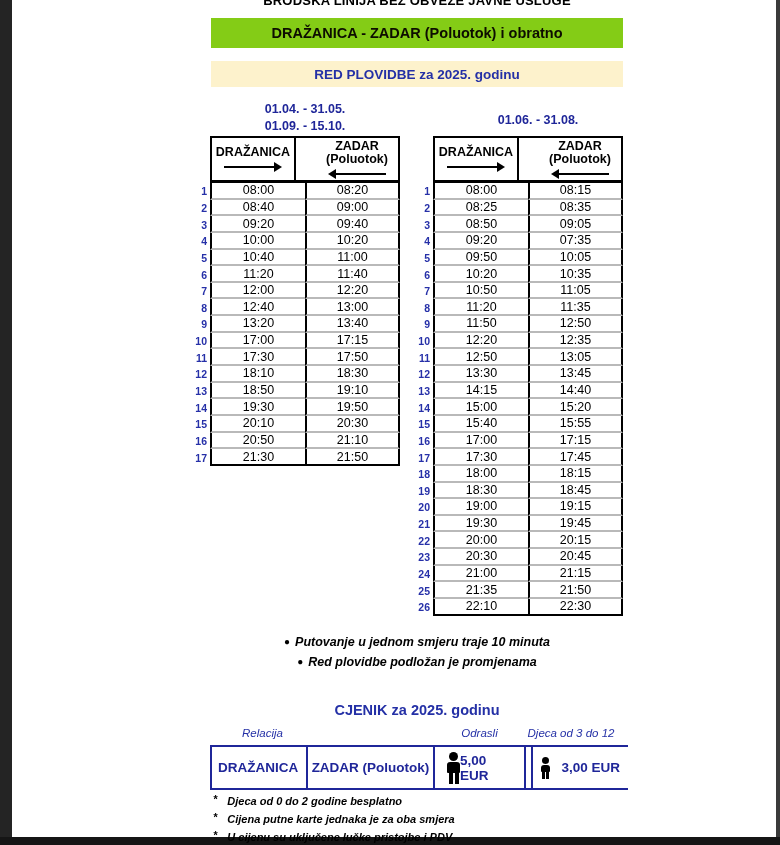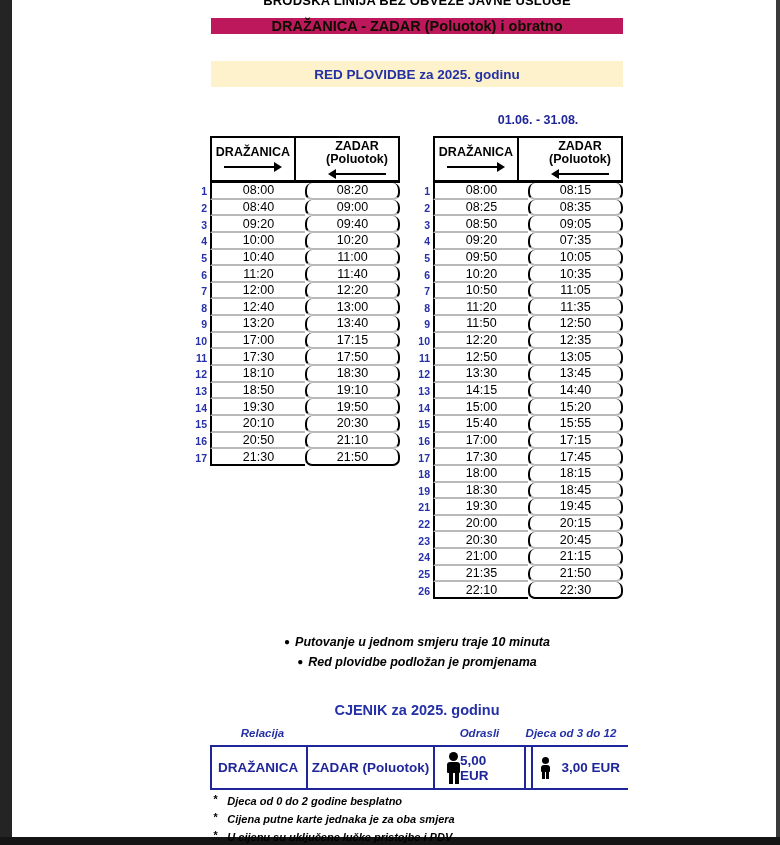--- a/index.html
+++ b/index.html
@@ -9,21 +9,21 @@
   
   .edge-left{position:absolute;left:0;top:0;width:12px;height:845px;background:#242424;}
   .edge-right{position:absolute;left:776px;top:0;width:4px;height:845px;background:#3a3a3a;}
   .edge-bottom{position:absolute;left:0;top:837px;width:780px;height:8px;background:#151515;}
 
   .top-title{position:absolute;left:211px;top:-7px;width:412px;text-align:center;
              font-weight:bold;font-size:13px;color:#000;letter-spacing:.2px;white-space:nowrap;}
 
   .banner{position:absolute;left:211px;width:412px;display:flex;align-items:center;justify-content:center;
           font-weight:bold;}
-  .banner.green{top:18px;height:16px;background:#be185d;color:#0d0d00;font-size:14.5px;}
+  .banner.green{top:18px;height:30px;background:#84cc16;color:#0d0d00;font-size:14.5px;}
   .banner.yellow{top:61px;height:26px;background:#fdf2cc;color:#2430a6;font-size:13.5px;}
 
   .dates{position:absolute;text-align:center;font-weight:bold;font-size:12.5px;color:#1f2699;line-height:17px;}
   #dates-left{left:210px;top:101px;width:190px;}
   #dates-right{left:443px;top:112px;width:190px;}
 
   .ttable{position:absolute;display:flex;flex-direction:column;}
   #table-left{left:196px;top:136px;}
   #table-right{left:419px;top:136px;}
 
@@ -41,32 +41,32 @@
   .arrow.right .tri{right:0;border-left:8px solid #000;}
   .arrow.left .bar{right:0;left:7px;}
   .arrow.left .tri{left:0;border-right:8px solid #000;}
 
   .trow{display:flex;height:16.65px;box-sizing:border-box;}
   .trow .num{width:14px;text-align:right;padding-right:3px;box-sizing:border-box;
              font-size:10.5px;font-weight:bold;color:#2630a8;display:flex;align-items:center;justify-content:flex-end;}
   .trow .cell{width:95px;box-sizing:border-box;display:flex;align-items:center;justify-content:center;
               font-size:12.5px;color:#000;border-bottom:2px solid #b9b9b9;background:#fff;}
   .trow .cell.dep{border-left:2.5px solid #000;}
-  .trow .cell.arr{border-left:2.5px solid #000;border-right:2.5px solid #000;border-radius:7px;}
+  .trow .cell.arr{border-left:2.5px solid #000;border-right:2.5px solid #000;}
   .trow.last .cell{border-bottom:2.5px solid #000;}
 
   .notes{position:absolute;left:211px;top:635px;width:412px;text-align:center;
          font-weight:bold;font-style:italic;font-size:12.5px;color:#000;}
   .note-line{margin-bottom:6px;}
   .note-line .bullet{font-style:normal;margin-right:5px;font-size:10px;vertical-align:1px;}
 
   .cjenik-title{position:absolute;left:211px;top:702px;width:412px;text-align:center;
                 font-weight:bold;font-size:14.5px;color:#2430a6;}
 
-  .plabel{position:absolute;top:727px;font-style:italic;font-weight:bold;font-size:11.5px;color:#2430a6;text-align:center;}
+  .plabel{position:absolute;top:727px;font-style:italic;font-weight:normal;font-size:11.5px;color:#2430a6;text-align:center;}
   #label-relacija{left:210px;width:105px;}
   #label-odrasli{left:433px;width:93px;}
   #label-djeca{left:514px;width:114px;}
 
   .price-table{position:absolute;left:210px;top:745px;height:45px;display:flex;box-sizing:border-box;
                border-top:2.5px solid #1f2699;border-bottom:2.5px solid #1f2699;}
   .pcell{box-sizing:border-box;display:flex;align-items:center;font-weight:bold;color:#1f2699;
          font-size:13.5px;background:#fff;border-left:2.5px solid #1f2699;}
   .pcell.from{width:96px;padding-left:6px;}
   .pcell.to{width:127px;justify-content:center;}
@@ -98,20 +98,24 @@
 
   <div class="edge-left"></div>
   <div class="edge-right"></div>
   <div class="edge-bottom"></div>
 
   <div class="top-title">BRODSKA LINIJA BEZ OBVEZE JAVNE USLUGE</div>
 
   <div class="banner green">DRAŽANICA - ZADAR (Poluotok) i obratno</div>
   <div class="banner yellow">RED PLOVIDBE za 2025. godinu</div>
 
+  <div class="dates" id="dates-left">
+      <div class="date-line">01.04. - 31.05.</div>
+      <div class="date-line">01.09. - 15.10.</div>
+    </div>
   <div class="dates" id="dates-right">
       <div class="date-line">01.06. - 31.08.</div>
     </div>
 
   <div class="ttable" id="table-left">
     <div class="thead">
       <div class="numspacer"></div>
       <div class="hcells">
         <div class="hcell">
           <span>DRAŽANICA</span>
@@ -328,20 +332,25 @@
         </div>
         <div class="trow">
           <span class="num">18</span>
           <span class="cell dep">18:00</span>
           <span class="cell arr">18:15</span>
         </div>
         <div class="trow">
           <span class="num">19</span>
           <span class="cell dep">18:30</span>
           <span class="cell arr">18:45</span>
+        </div>
+        <div class="trow">
+          <span class="num">20</span>
+          <span class="cell dep">19:00</span>
+          <span class="cell arr">19:15</span>
         </div>
         <div class="trow">
           <span class="num">21</span>
           <span class="cell dep">19:30</span>
           <span class="cell arr">19:45</span>
         </div>
         <div class="trow">
           <span class="num">22</span>
           <span class="cell dep">20:00</span>
           <span class="cell arr">20:15</span>

